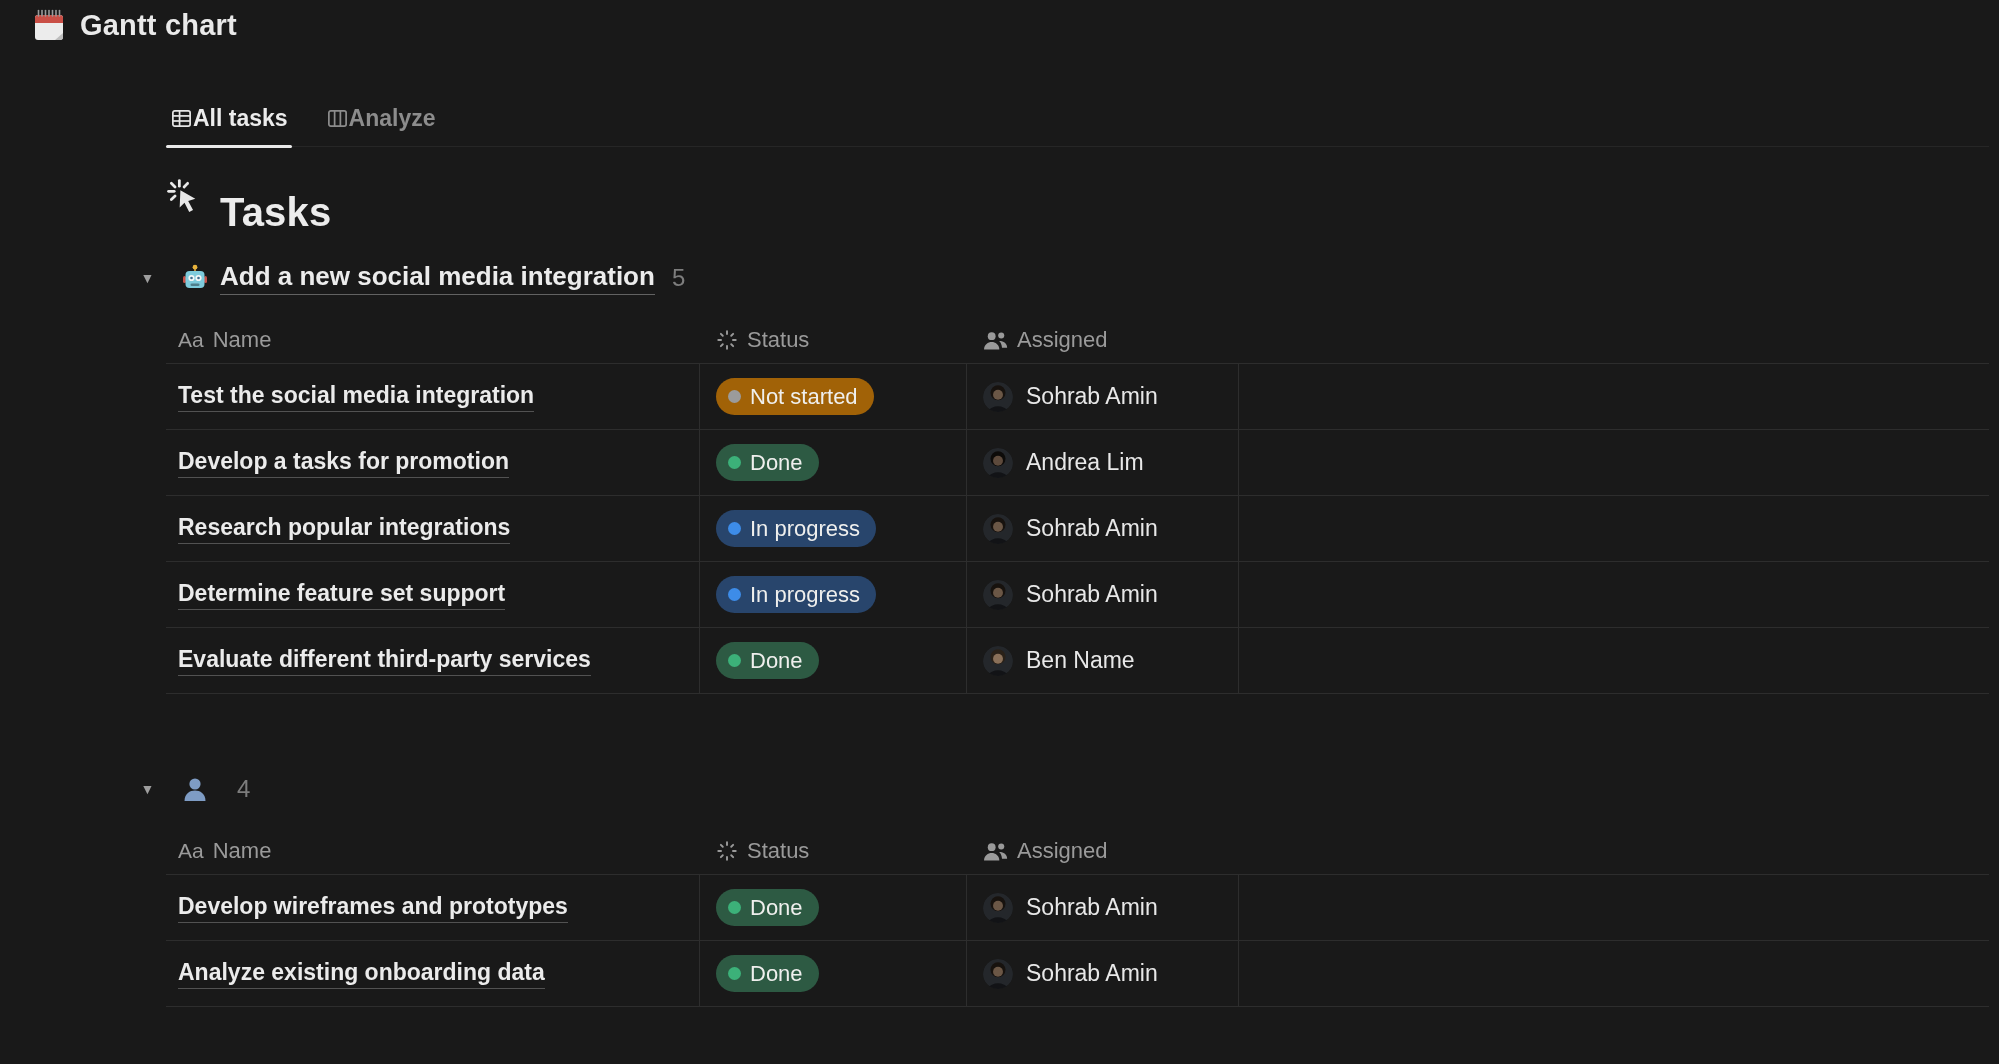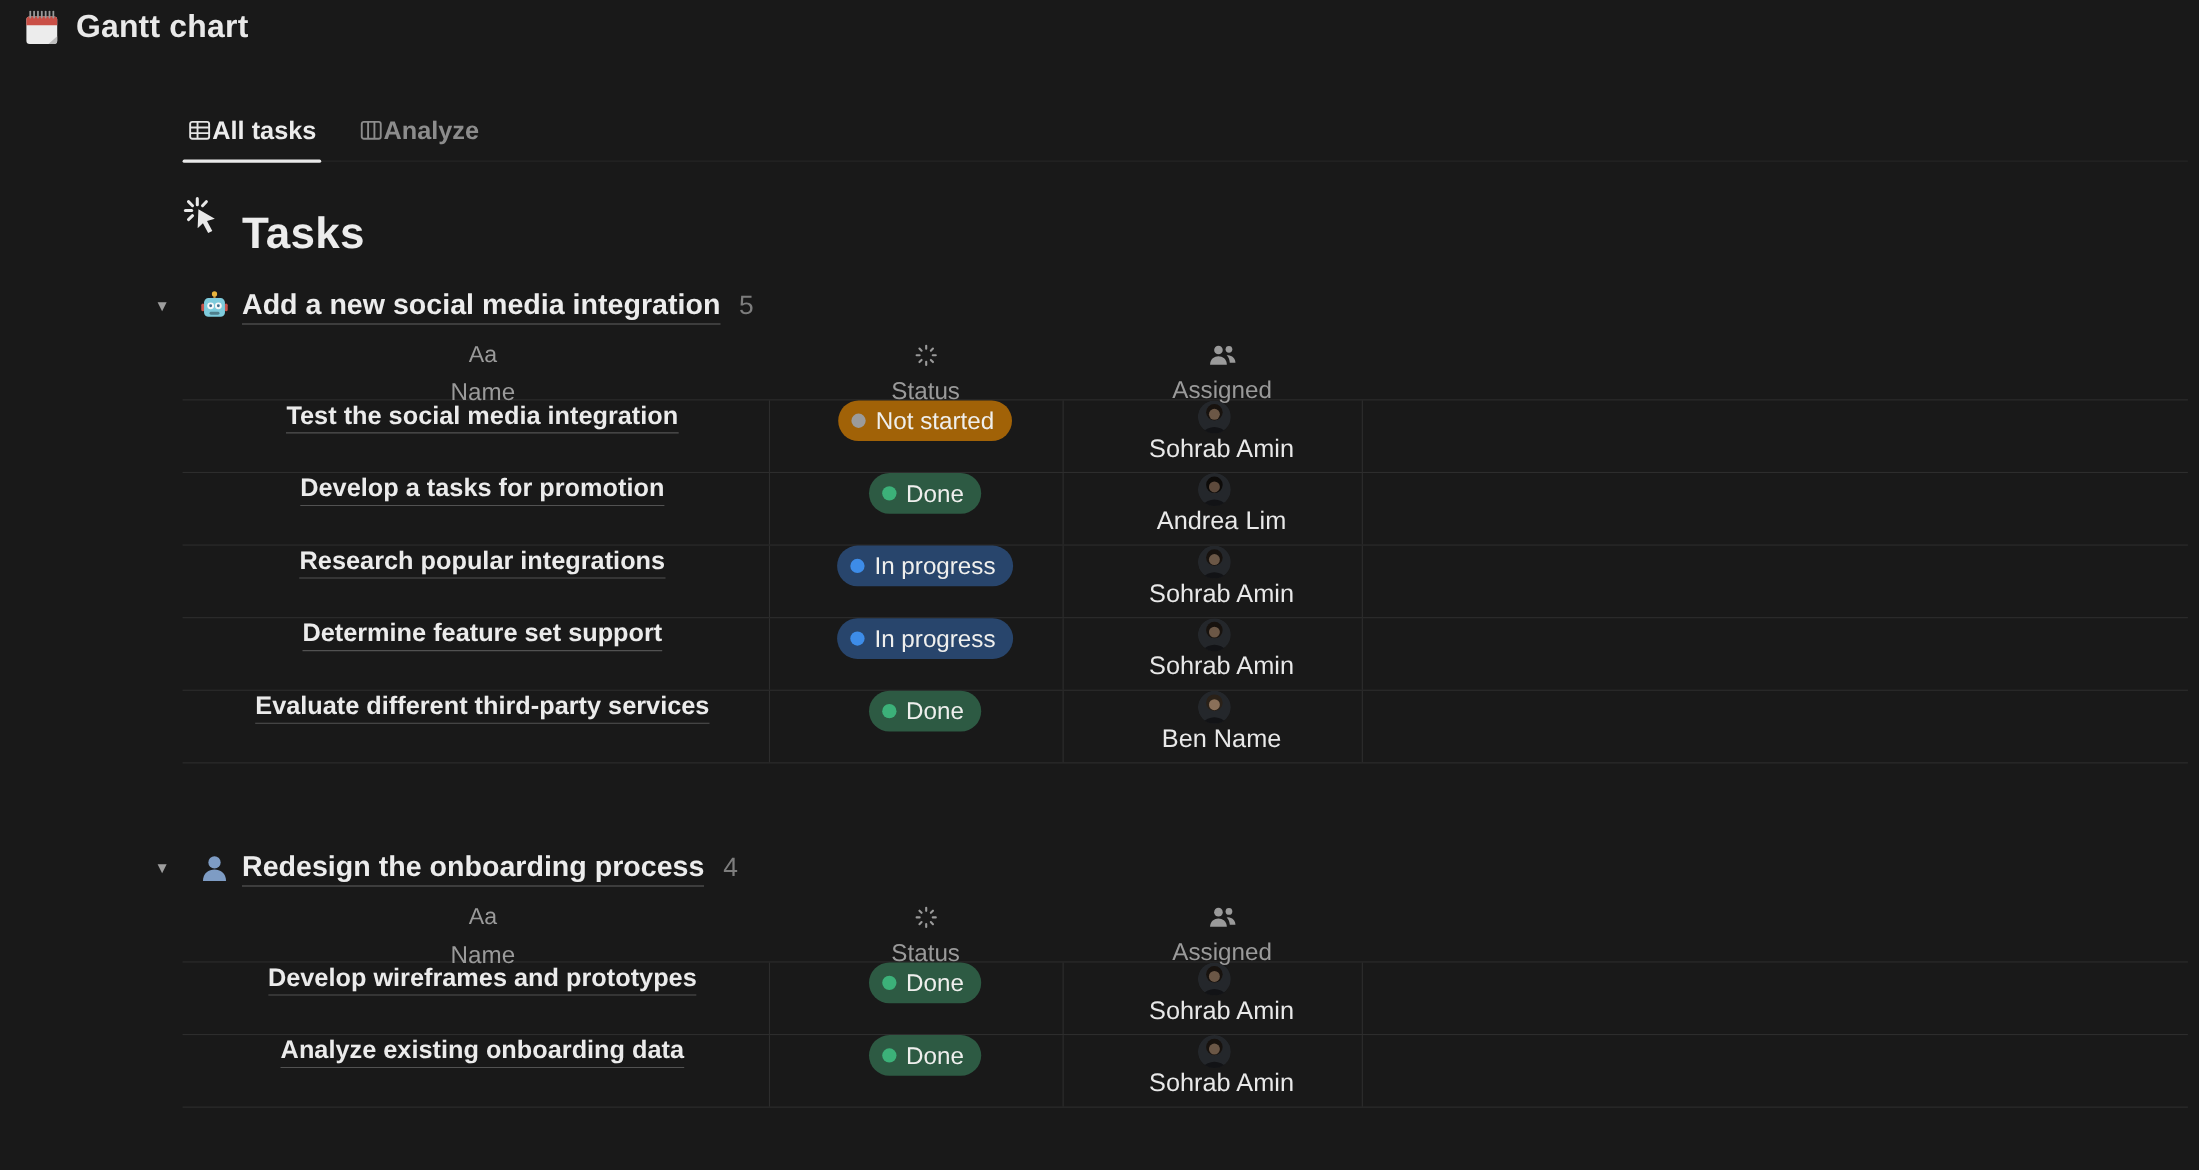--- a/index.html
+++ b/index.html
@@ -2,21 +2,21 @@
 <html><head>
 <meta charset="utf-8">
 <style>
   html,body{margin:0;padding:0;background:#191919;}
   body{
     width:1999px;height:1064px;position:relative;overflow:hidden;
     font-family:"Liberation Sans","DejaVu Sans",sans-serif;
     -webkit-font-smoothing:antialiased;color:#e9e9e9;
   }
   
-  .win-title{position:absolute;left:21px;top:8px;display:flex;align-items:center;gap:14px;}
+  .win-title{position:absolute;left:32px;top:8px;display:flex;align-items:center;gap:14px;}
   .win-title .label{font-size:29px;font-weight:600;color:#e9e9e9;letter-spacing:.2px;}
   
   .main{position:absolute;left:166px;right:10px;top:90px;}
   
   .tabs{display:flex;gap:30px;height:56px;align-items:stretch;border-bottom:1px solid #262626;}
   .tab{display:flex;align-items:center;padding:0 4px;font-size:23px;font-weight:600;
        color:#8c8c8c;position:relative;cursor:pointer;}
   .tab.active{color:#ececec;}
   .tab.active::after{content:"";position:absolute;left:0;right:0;bottom:-2px;height:3px;
        background:#e9e9e9;border-radius:2px;}
@@ -31,21 +31,21 @@
           display:inline-flex;justify-content:center;}
   .gicon{width:28px;height:28px;margin-right:11px;display:inline-flex;}
   .gtitle{font-size:26px;font-weight:700;color:#ececec;border-bottom:1px solid rgba(255,255,255,.32);
           padding-bottom:2px;cursor:pointer;}
   .gcount{font-size:24px;color:#7d7d7d;margin-left:17px;font-weight:400;}
   
   .thead{display:flex;height:46px;align-items:center;margin-top:22px;
          border-bottom:1px solid #2d2d2d;color:#9a9a9a;font-size:22px;}
   .thead .cell{display:flex;align-items:center;gap:9px;}
   .aa{font-size:21px;color:#9a9a9a;}
-  .cell{box-sizing:border-box;padding-left:16px;flex-direction:column;}
+  .cell{box-sizing:border-box;padding-left:16px;}
   .name-col{width:534px;padding-left:12px;}
   .status-col{width:267px;}
   .assigned-col{width:272px;}
   .fill-col{flex:1;padding:0;}
   .trow{display:flex;height:65px;align-items:center;border-bottom:1px solid #2d2d2d;}
   .trow .cell{height:100%;display:flex;align-items:center;border-right:1px solid #2d2d2d;}
   .trow .fill-col{border-right:none;}
   .task-name{font-size:23px;font-weight:600;color:#ebebeb;border-bottom:1px solid rgba(255,255,255,.25);
              padding-bottom:2px;cursor:pointer;white-space:nowrap;}
   .pill{display:inline-flex;align-items:center;gap:9px;height:37px;padding:0 16px 0 12px;
@@ -303,21 +303,20 @@
   <section class="group">
     <div class="group-header">
       <span class="toggle">▼</span>
 
       <span class="gicon">
         <svg width="28" height="28" viewBox="0 0 28 28">
           <circle cx="14" cy="9" r="5.6" fill="#7e9cc4"></circle>
           <path d="M3.5 26 C3.5 18.5 9 15.5 14 15.5 C19 15.5 24.5 18.5 24.5 26 Z" fill="#7e9cc4"></path>
         </svg>
       </span>
-      <a class="gtitle">Redesign the onboarding process</a>
       <span class="gcount">4</span>
     </div>
     <div class="thead">
       <div class="cell name-col">
         <span class="aa">Aa</span>
         <span class="col-label">Name</span>
       </div>
       <div class="cell status-col">
         <span>
           <svg width="22" height="22" viewBox="0 0 24 24">

